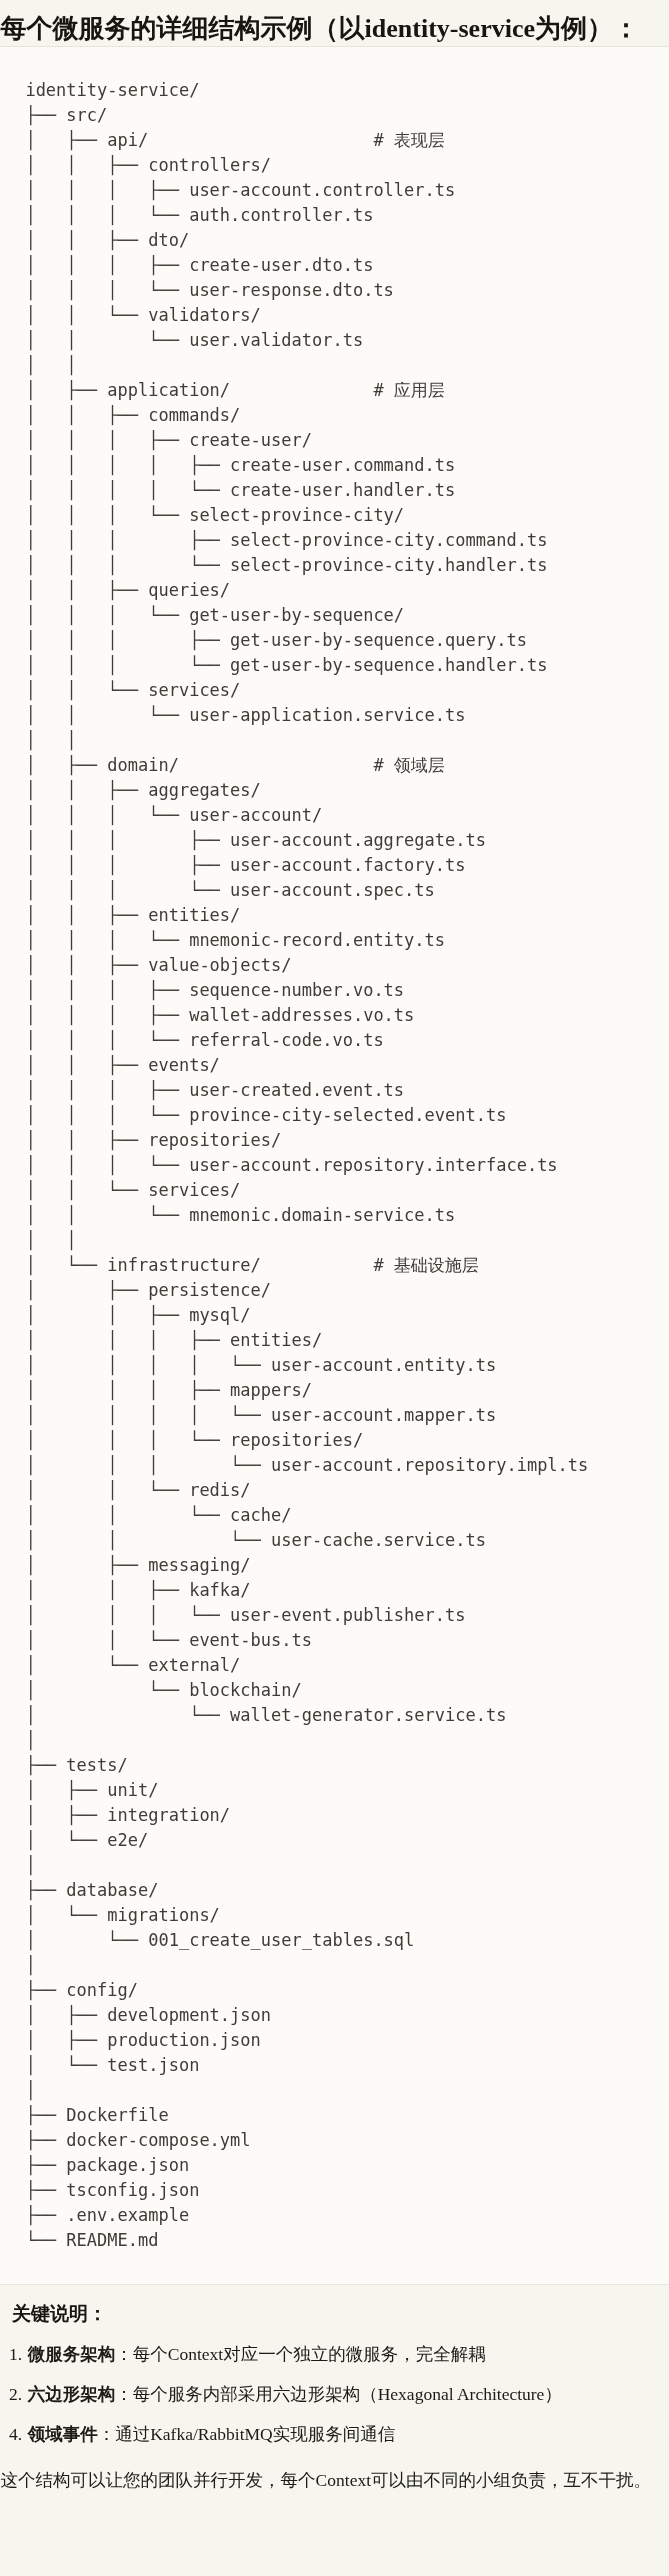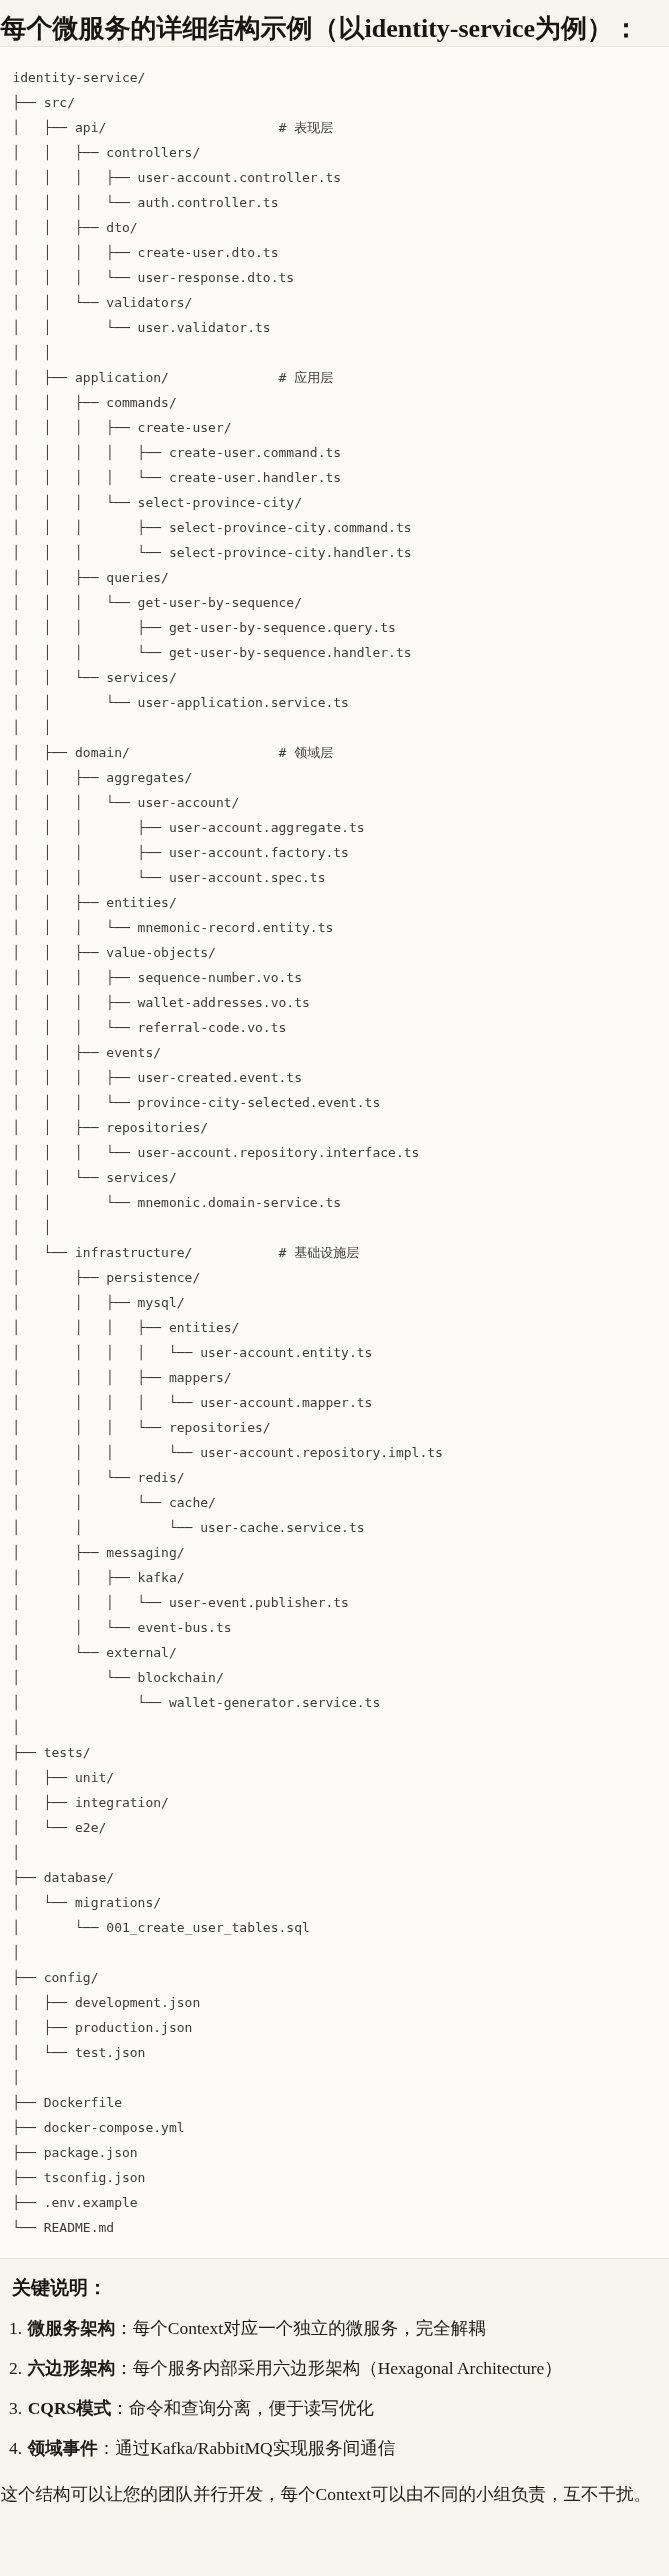--- a/index.html
+++ b/index.html
@@ -25,23 +25,23 @@
     color: #161511;
   }
   .code-block {
     background: #FCFBF8;
     border-top: 0.6px solid #E6E4DB;
     border-bottom: 0.6px solid #E6E4DB;
     padding: 15px 0 15px 9.4px;
     margin: 0;
   }
   .code-block pre {
-    margin: 3px;
+    margin: 16px;
     font-family: "DejaVu Sans Mono", "Liberation Mono", monospace;
-    font-size: 13px;
+    font-size: 17px;
     line-height: 25px;
     color: #3D3C37;
     white-space: pre;
   }
   .notes {
     padding: 17.5px 0 0 0;
   }
   .notes-heading {
     font-size: 19px;
     line-height: 24.4px;
@@ -168,23 +168,20 @@
   <h2 class="notes-heading">关键说明：</h2>
 
   <div class="note-item">
     <span class="note-num">1.</span><span class="note-label">微服务架构</span><span class="note-text">：每个Context对应一个独立的微服务，完全解耦</span>
   </div>
 
   <div class="note-item">
     <span class="note-num">2.</span><span class="note-label">六边形架构</span><span class="note-text">：每个服务内部采用六边形架构（Hexagonal Architecture）</span>
   </div>
 
-  <div class="note-item">
-    <span class="note-num">3.</span><span class="note-label">CQRS模式</span><span class="note-text">：命令和查询分离，便于读写优化</span>
-  </div>
 
   <div class="note-item">
     <span class="note-num">4.</span><span class="note-label">领域事件</span><span class="note-text">：通过Kafka/RabbitMQ实现服务间通信</span>
   </div>
 
 
 
   <p class="closing-paragraph">这个结构可以让您的团队并行开发，每个Context可以由不同的小组负责，互不干扰。</p>
 </div>
 

